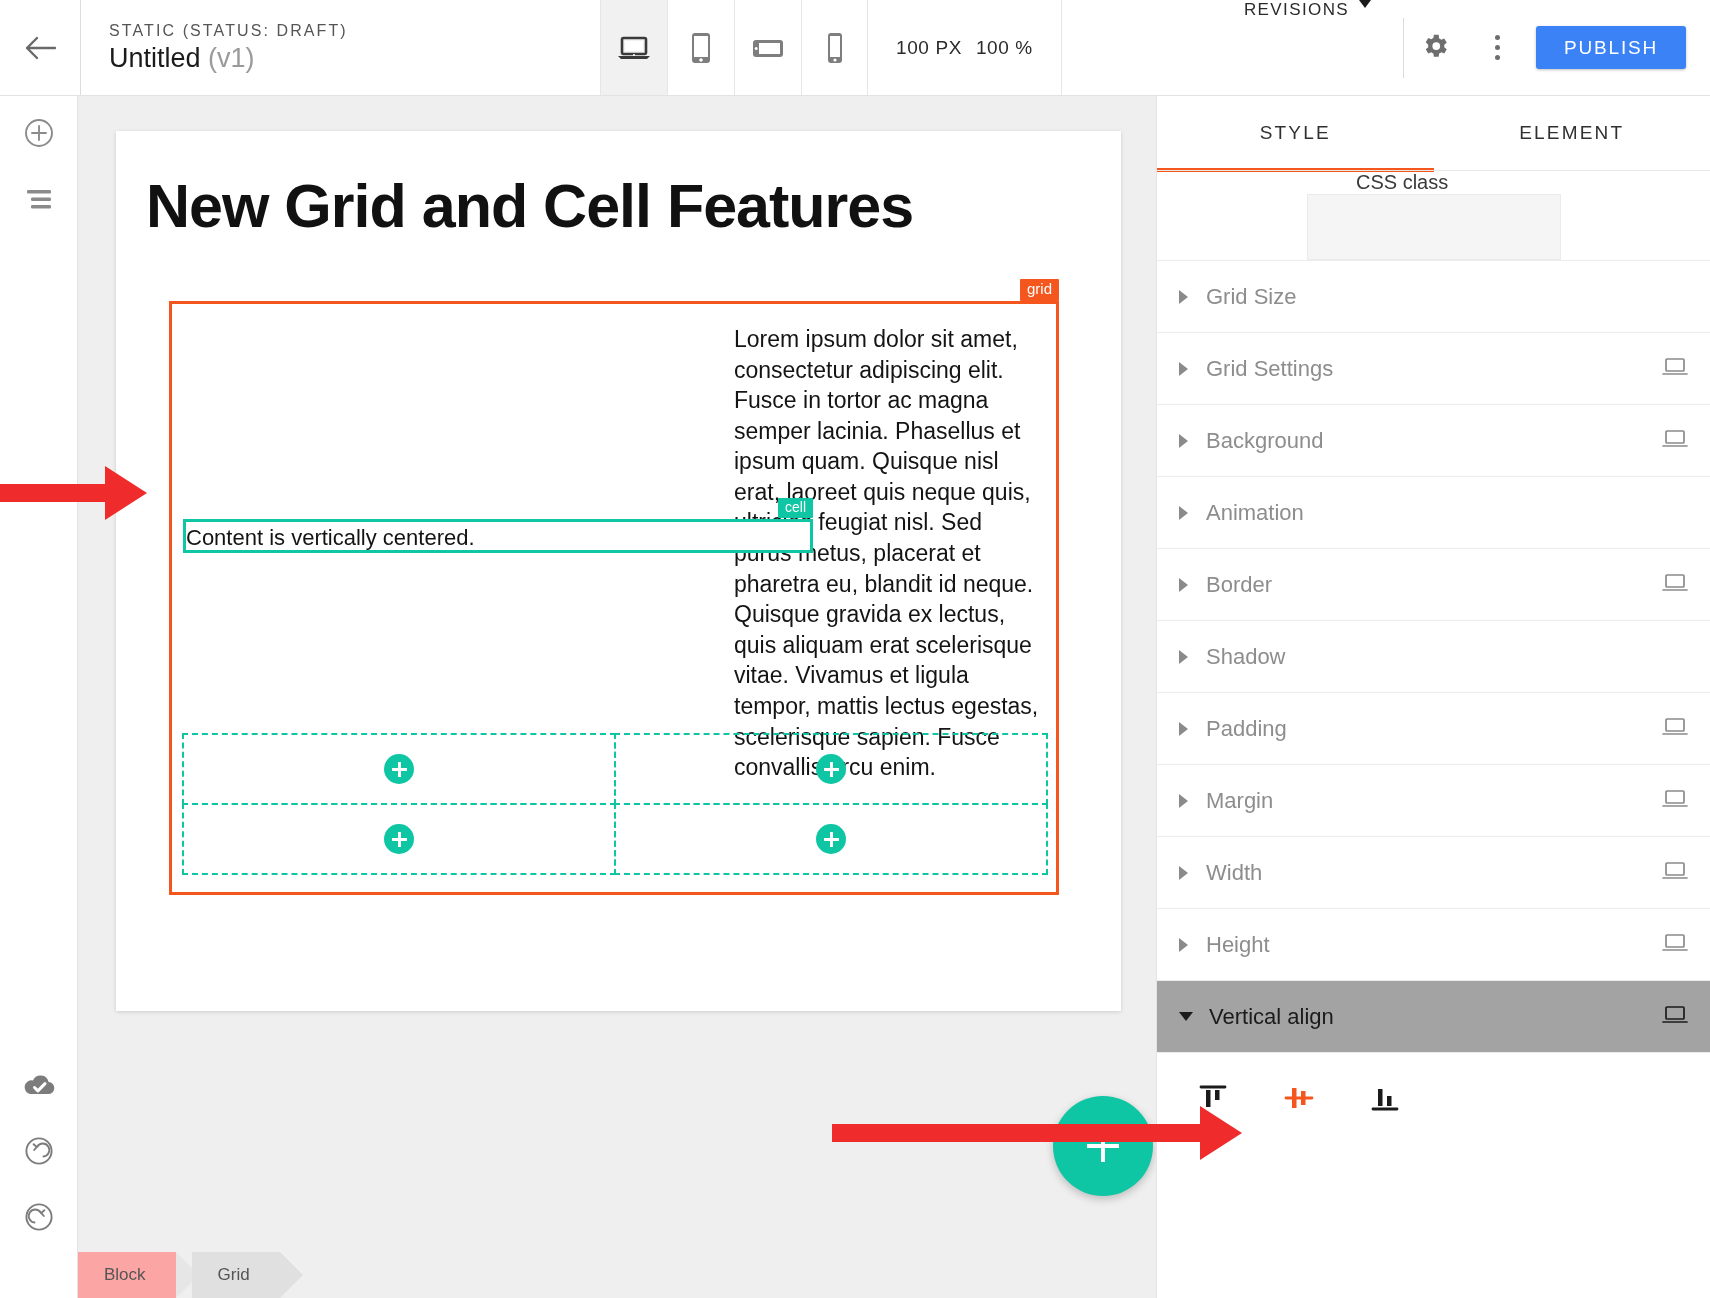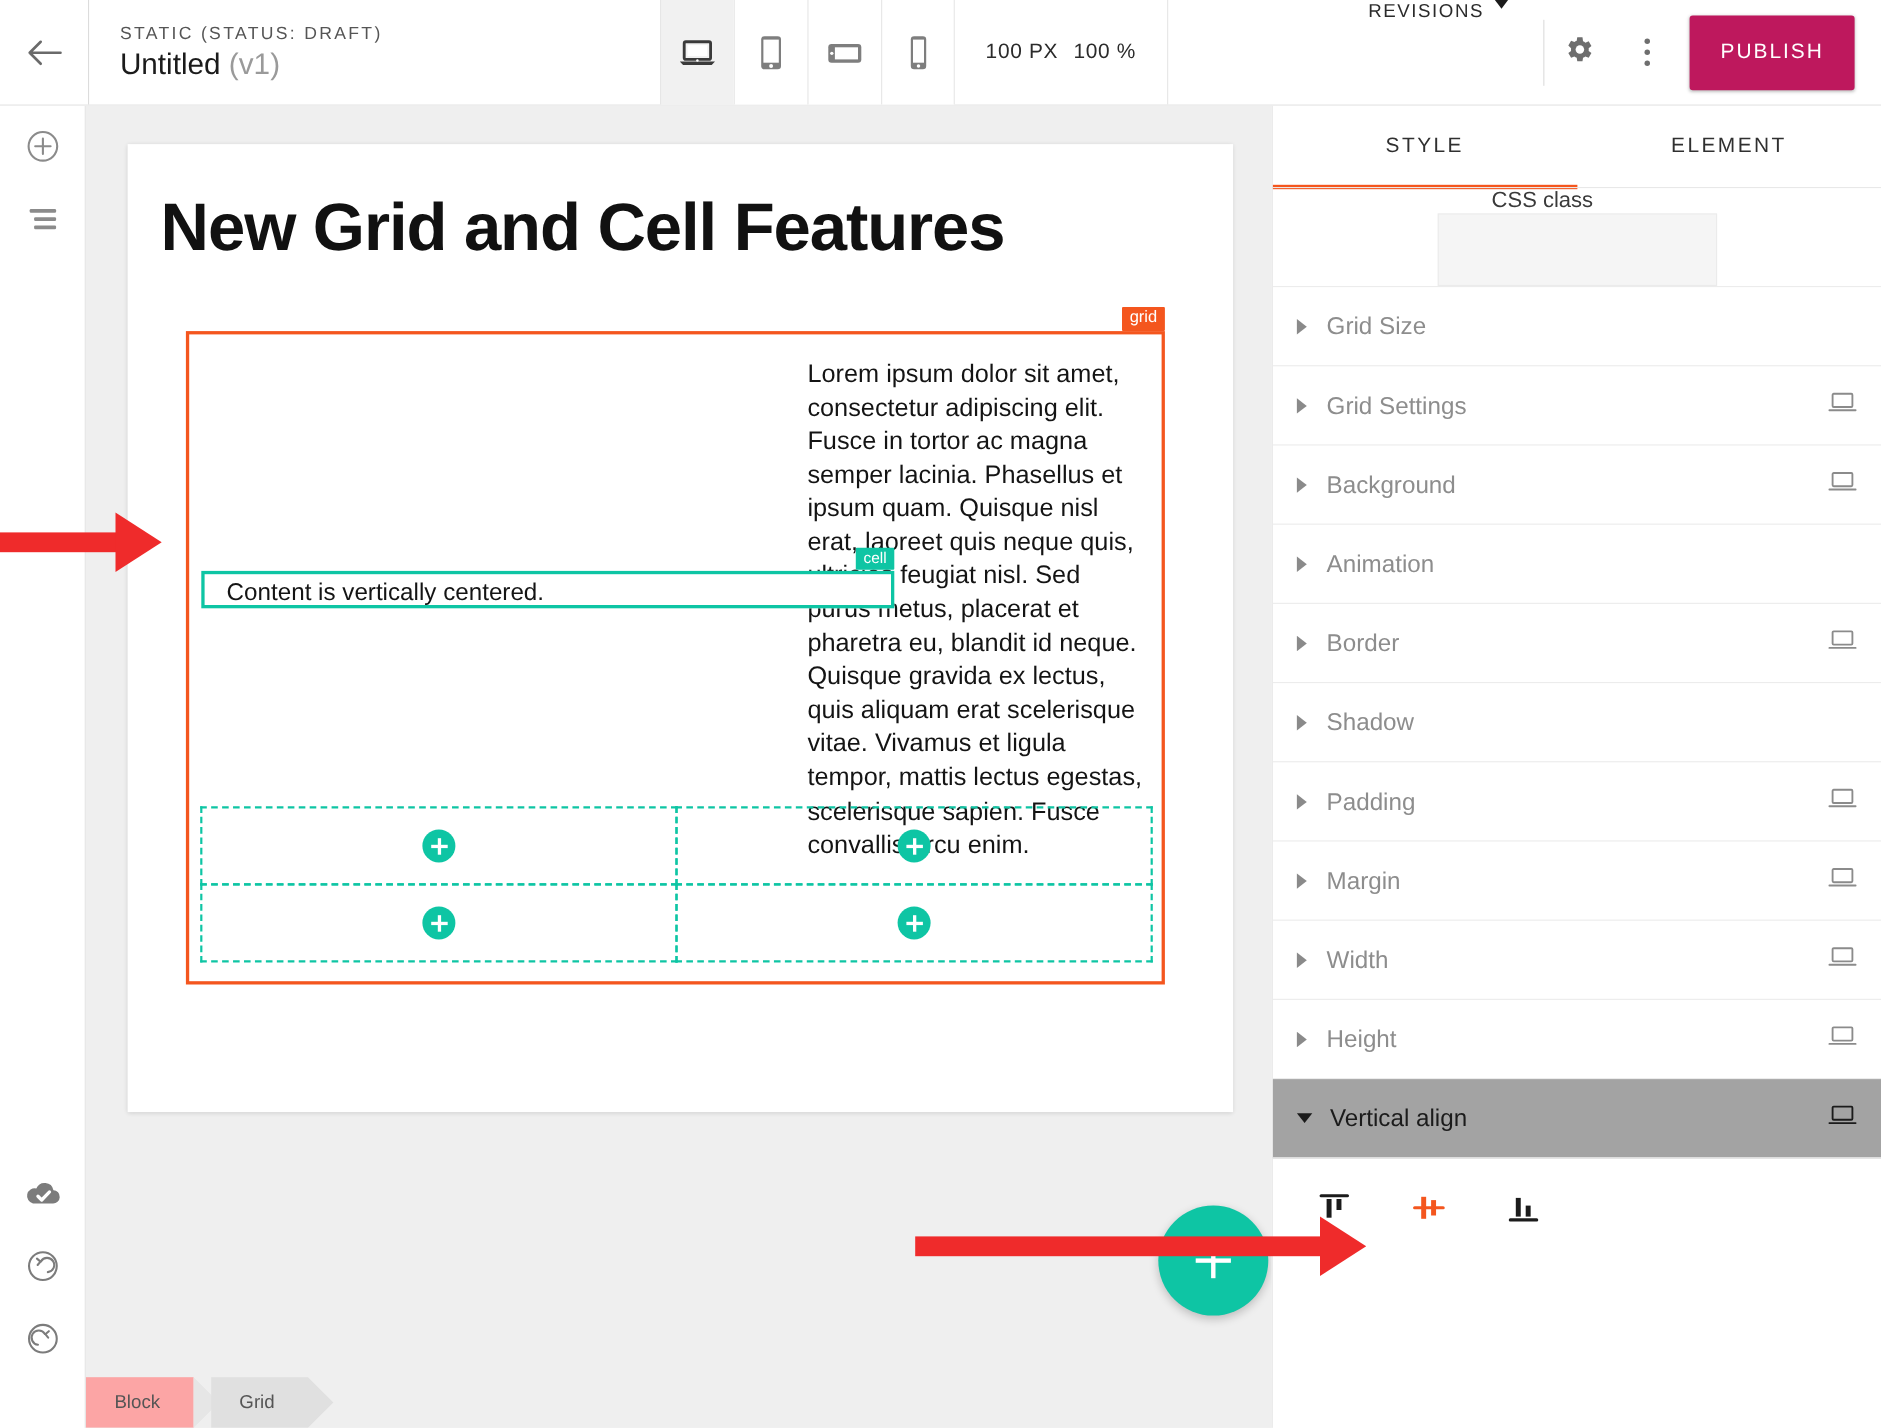--- a/index.html
+++ b/index.html
@@ -66,23 +66,23 @@
     display:inline-block;
   }
   .tb-sep{ width:1px; height:60px; background:#dcdcdc; align-self:center; }
   .icon-btn{
     width:62px; height:100%; display:flex; align-items:center;
     justify-content:center; cursor:pointer;
   }
   .kebab{ display:flex; flex-direction:column; gap:5px; align-items:center; }
   .kebab i{ width:5px;height:5px;border-radius:50%;background:#6e6e6e;display:block; }
   .publish-btn{
-    background:#be185d; color:#fff; border:none; border-radius:3px;
+    background:#3b82f6; color:#fff; border:none; border-radius:3px;
     font-size:19px; letter-spacing:1.8px; font-family:inherit;
-    padding:0 28px; height:68px; margin:0 24px 0 8px; cursor:pointer;
+    padding:0 28px; height:43px; margin:0 24px 0 8px; cursor:pointer;
     box-shadow:0 1px 3px rgba(0,0,0,.25);
   }
 
   
   .leftrail{
     position:absolute; top:96px; left:0; width:78px; height:1202px;
     background:#fff; border-right:1px solid #e3e3e3; z-index:20;
   }
   .rail-icon{
     width:78px; height:66px; display:flex; align-items:center;
@@ -119,21 +119,21 @@
   .lorem-col{
     position:absolute; right:0; top:0; width:330px; padding:20px 14px 0 8px;
     font-size:23px; line-height:1.33; color:#141414;
   }
 
   .cell-box{
     position:absolute; left:11px; top:215px; width:630px; height:34px;
     border:3px solid #0ec5a4; background:#fff;
   }
   .cell-text{
-    position:absolute; left:20px; top:3px; font-size:22px; color:#141414;
+    position:absolute; left:0; top:3px; font-size:22px; color:#141414;
     white-space:nowrap;
   }
   .cell-tag{
     position:absolute; right:-3px; top:-24px; background:#0ec5a4; color:#fff;
     font-size:14px; padding:2px 7px 3px; line-height:1.1; border-radius:1px;
   }
 
   .empty-grid{
     position:absolute; left:11px; bottom:18px; width:864px; height:140px;
     display:grid; grid-template-columns:1fr 1fr; grid-template-rows:1fr 1fr;

